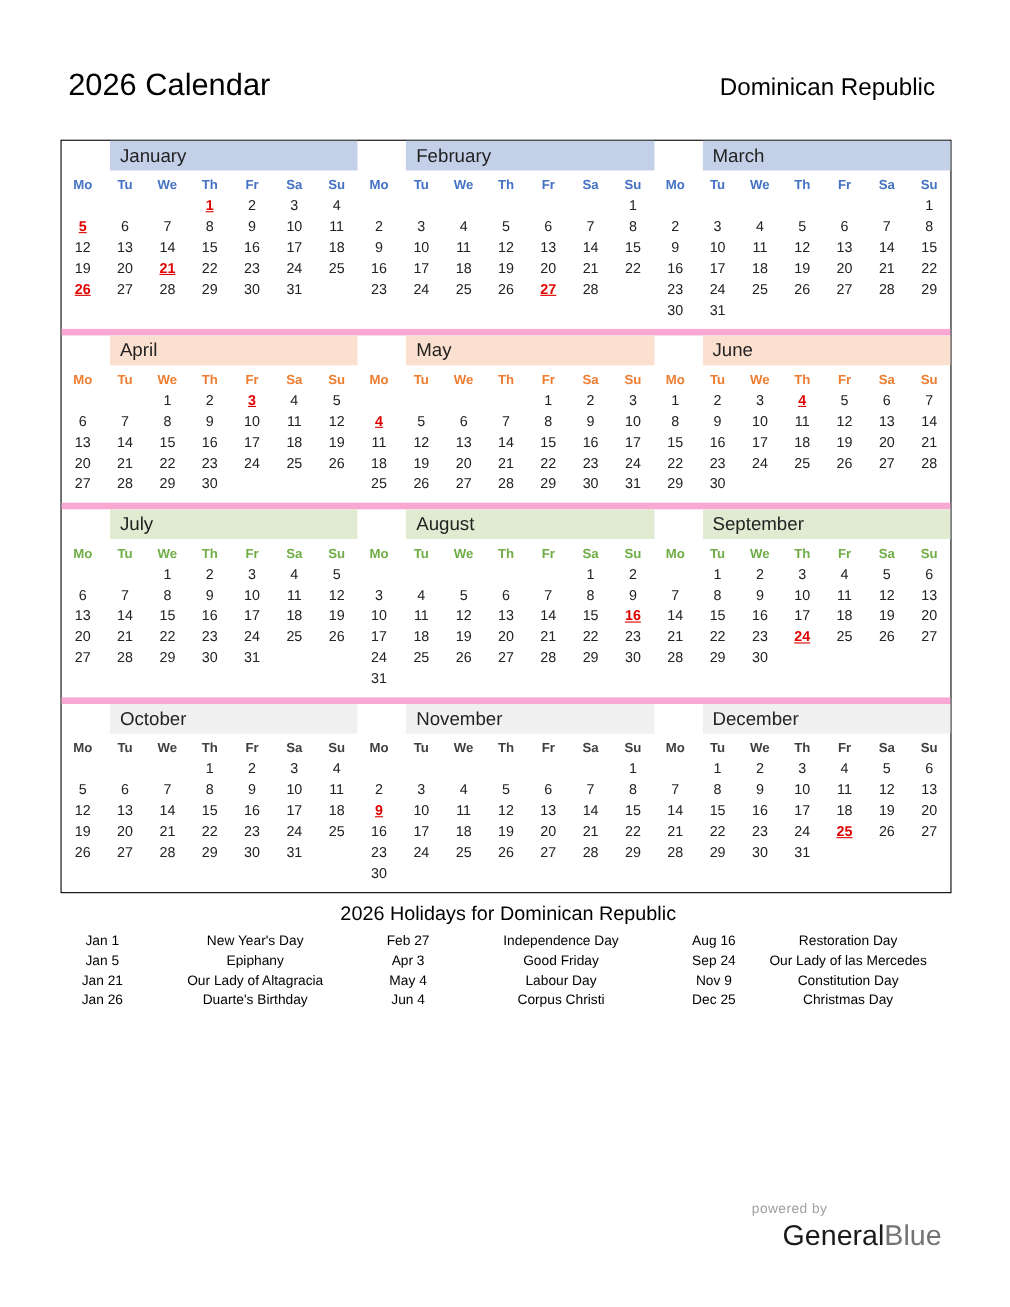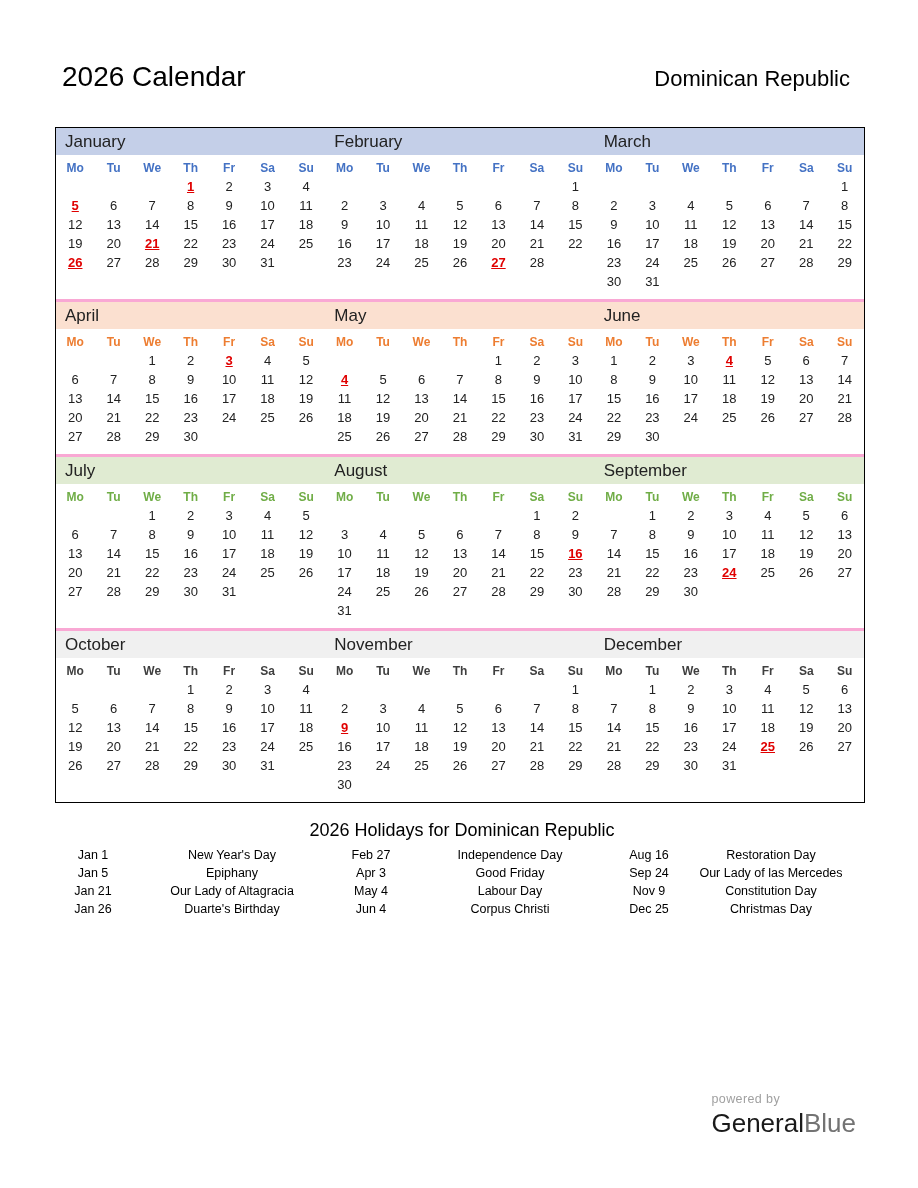--- a/index.html
+++ b/index.html
@@ -59,36 +59,37 @@
     border: 1px solid #000000;
     box-sizing: border-box;
     background: #ffffff;
   }
   .quarter {
     display: flex;
     width: 100%;
     box-sizing: border-box;
   }
   .quarter + .quarter {
-    border-top: 3px solid #f9a8d4;
+    border-top: 6px solid #f9a8d4;
   }
   .month {
     width: 33.3333%;
     box-sizing: border-box;
     padding: 0;
   }
   .month-name {
     font-size: 17px;
     line-height: 27px;
     height: 27px;
     padding-left: 9px;
     font-weight: 400;
     color: #222222;
     white-space: nowrap;
     overflow: hidden;
+    margin-left: 44px;
   }
   .dow-row, .week-row {
     display: flex;
     width: 100%;
   }
   .dow, .day {
     width: 14.2857%;
     text-align: center;
     font-size: 12.5px;
     line-height: 18px;
@@ -178,21 +179,21 @@
     line-height: 16px;
     letter-spacing: 0.4px;
     margin-bottom: 1px;
   }
   .brand {
     font-size: 26px;
     line-height: 30px;
     letter-spacing: 0px;
     white-space: nowrap;
   }
-  .brand-general { color: #1a1a1a; }
+  .brand-general { color: #1a1a1a; margin-left: 28px; }
   .brand-blue { color: #737373; }
 </style>
 </head>
 <body>
 
 <div class="page">
 
   <div class="page-header">
     <div class="cal-title">2026 Calendar</div>
     <div class="cal-country">Dominican Republic</div>

